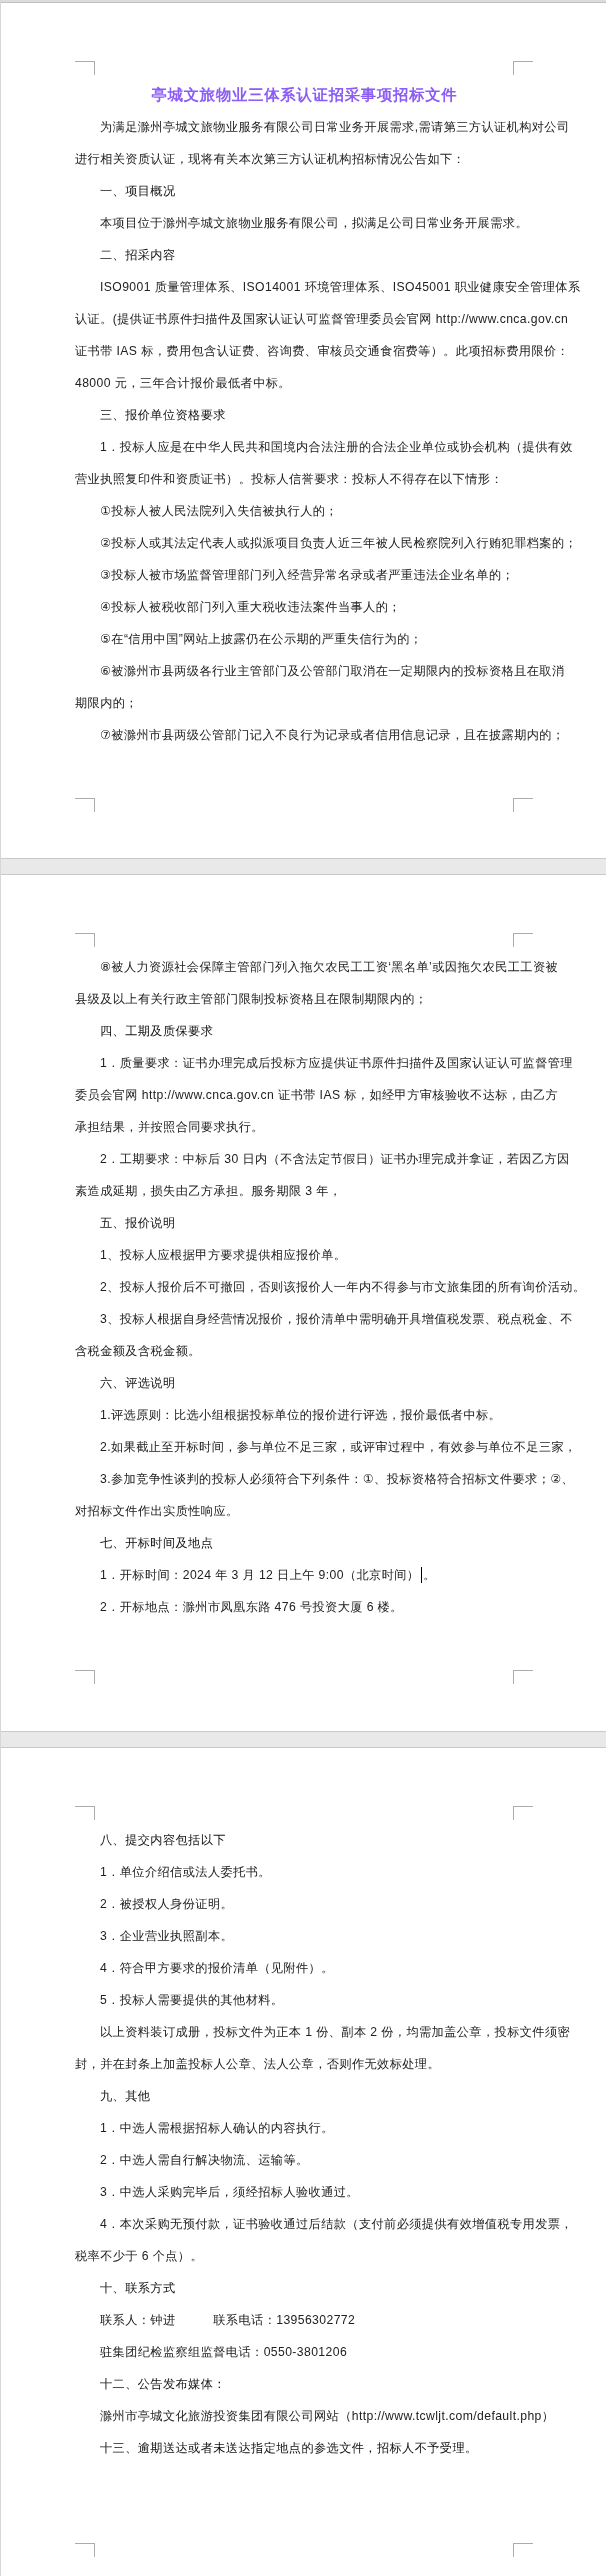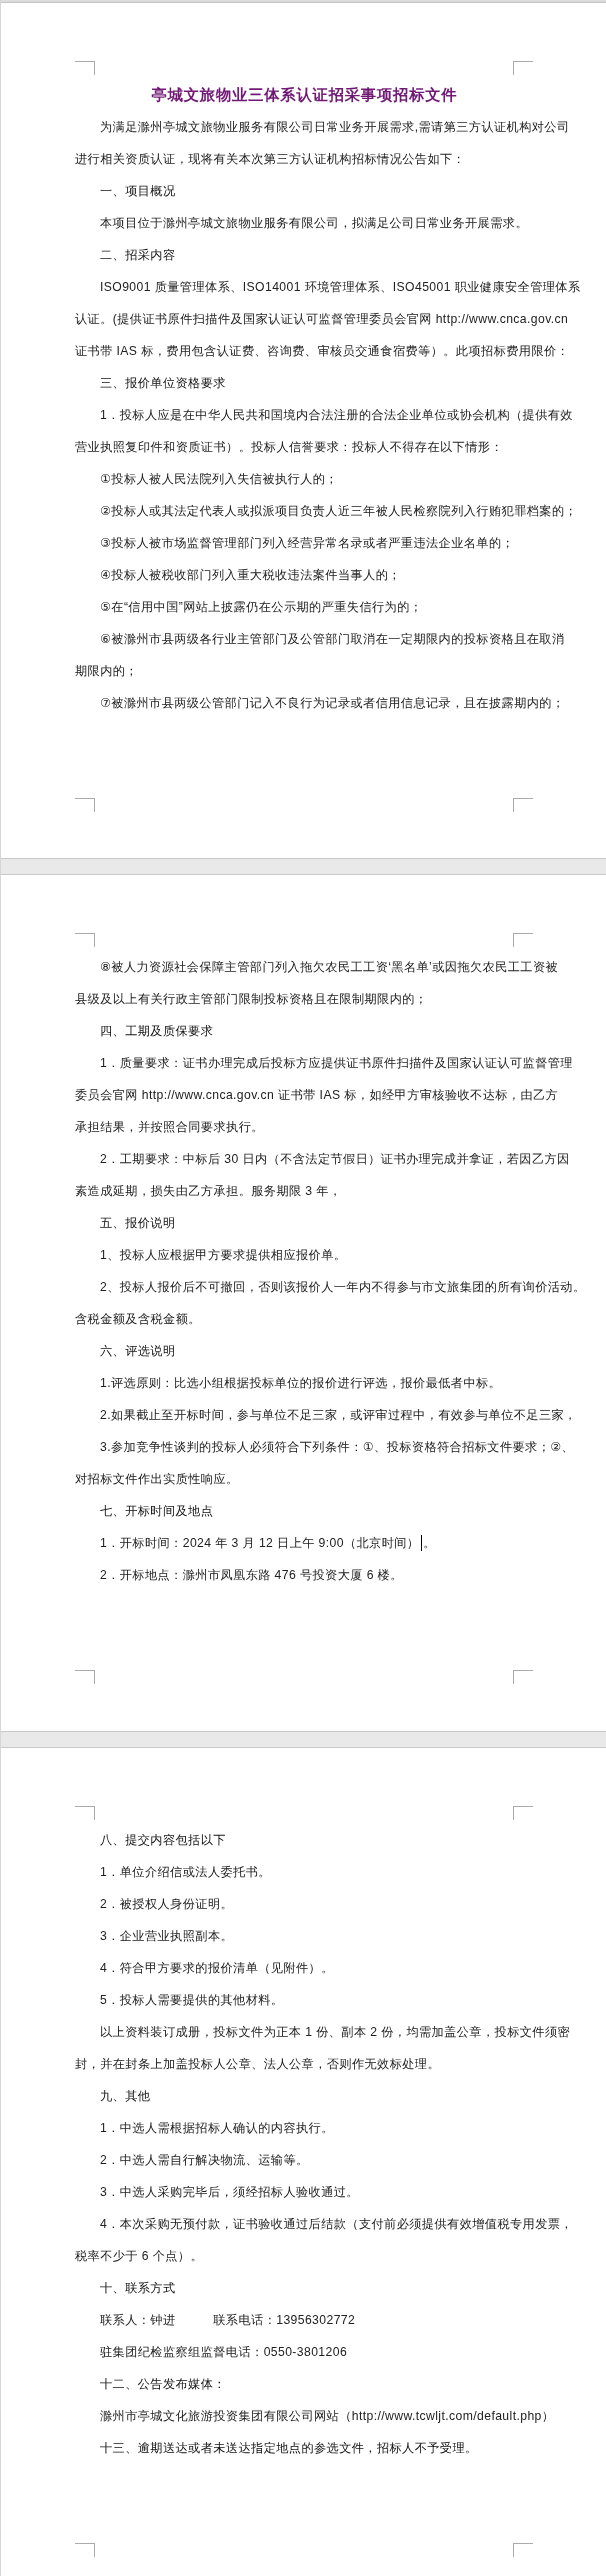--- a/index.html
+++ b/index.html
@@ -38,21 +38,21 @@
     position:absolute;left:74px;top:0;width:459px;
     padding-top:76px;
     color:#212121;
   }
   .line{
     height:32px;display:flex;align-items:center;
     font-size:12.2px;letter-spacing:0.4px;white-space:nowrap;
   }
   .line.title{
     font-size:15.3px;font-weight:bold;letter-spacing:0.8px;
-    justify-content:center;color:#701a75;
+    justify-content:center;color:#8b5cf6;
   }
   .line.h{font-weight:normal;padding-left:25px;color:#111;}
   .line.i{padding-left:25px;}
   .line.f{padding-left:0;}
   .caret{
     display:inline-block;width:1.5px;height:15.3px;background:#000;
     margin:0 0.8px 0 1.5px;vertical-align:middle;
   }
 </style>
 </head>
@@ -86,20 +86,23 @@
       </div>
       <div class="line i">
         <span>ISO9001 质量管理体系、ISO14001 环境管理体系、ISO45001 职业健康安全管理体系</span>
       </div>
       <div class="line f">
         <span>认证。(提供证书原件扫描件及国家认证认可监督管理委员会官网 http://www.cnca.gov.cn</span>
       </div>
       <div class="line f">
         <span>证书带 IAS 标，费用包含认证费、咨询费、审核员交通食宿费等）。此项招标费用限价：</span>
       </div>
+      <div class="line f">
+        <span>48000 元，三年合计报价最低者中标。</span>
+      </div>
       <div class="line h">
         <span>三、报价单位资格要求</span>
       </div>
       <div class="line i">
         <span>1．投标人应是在中华人民共和国境内合法注册的合法企业单位或协会机构（提供有效</span>
       </div>
       <div class="line f">
         <span>营业执照复印件和资质证书）。投标人信誉要求：投标人不得存在以下情形：</span>
       </div>
       <div class="line i">
@@ -163,20 +166,23 @@
       </div>
       <div class="line h">
         <span>五、报价说明</span>
       </div>
       <div class="line i">
         <span>1、投标人应根据甲方要求提供相应报价单。</span>
       </div>
       <div class="line i">
         <span>2、投标人报价后不可撤回，否则该报价人一年内不得参与市文旅集团的所有询价活动。</span>
       </div>
+      <div class="line i">
+        <span>3、投标人根据自身经营情况报价，报价清单中需明确开具增值税发票、税点税金、不</span>
+      </div>
       <div class="line f">
         <span>含税金额及含税金额。</span>
       </div>
       <div class="line h">
         <span>六、评选说明</span>
       </div>
       <div class="line i">
         <span>1.评选原则：比选小组根据投标单位的报价进行评选，报价最低者中标。</span>
       </div>
       <div class="line i">

